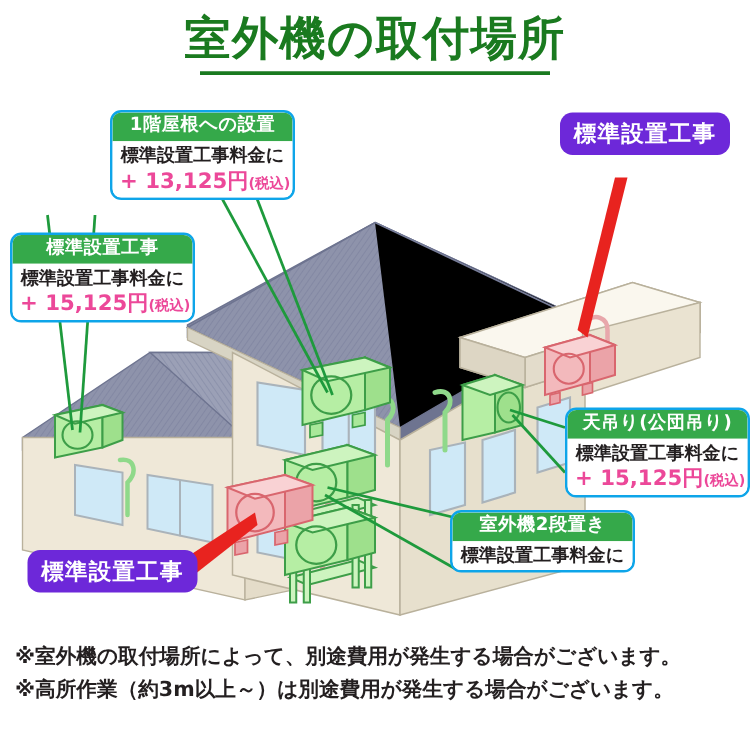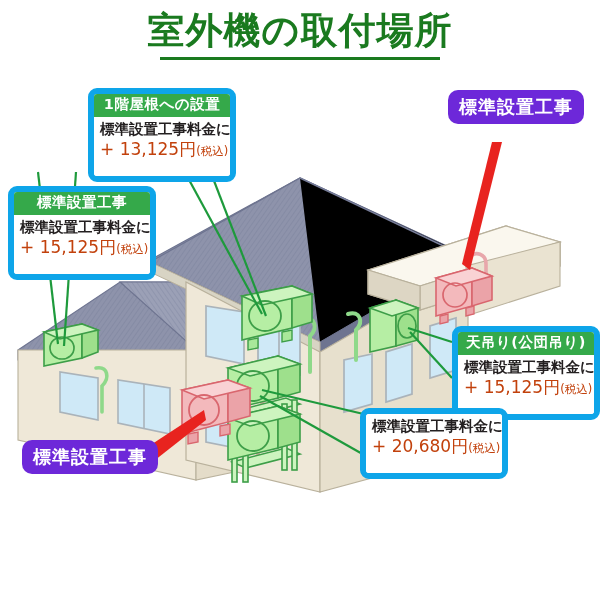--- a/index.html
+++ b/index.html
@@ -19,37 +19,37 @@
   }
   .title-rule{
     position:absolute;left:160px;top:57px;width:280px;height:3px;background:#1a7a1f;
   }
 
   
   .art{position:absolute;left:0;top:60px;width:600px;height:450px;}
 
   
   .callout{
-    position:absolute;background:#ffffff;border:6px solid #0ea5e9;
+    position:absolute;background:#ffffff;border:2px solid #0ea5e9;
     border-radius:9px;overflow:hidden;box-sizing:border-box;
     box-shadow:0 0 0 0 rgba(0,0,0,0);
   }
   .callout .hd{
     background:#35a94a;color:#ffffff;font-weight:bold;
     text-align:center;padding:3px 6px 4px;line-height:1.1;
     font-size:14.5px;letter-spacing:0.5px;white-space:nowrap;
   }
   .callout .bd{
-    padding:3px 6px 16px;text-align:center;background:#fff;
+    padding:3px 6px 2px;text-align:center;background:#fff;
   }
   .callout .l1{
     color:#231f20;font-size:14.5px;font-weight:bold;line-height:1.25;white-space:nowrap;
   }
   .callout .l2{
-    color:#c2410c;font-size:17px;font-weight:normal;line-height:1.3;white-space:nowrap;
+    color:#ec4899;font-size:17px;font-weight:bold;line-height:1.3;white-space:nowrap;
   }
   .callout .l2 .tax{font-size:11.5px;}
 
   
   .badge{
     position:absolute;background:#6d28d9;border-radius:10px;
     color:#ffffff;font-weight:bold;font-size:18px;letter-spacing:1px;
     display:flex;align-items:center;justify-content:center;
     white-space:nowrap;
   }
@@ -258,30 +258,32 @@
     <div class="hd">天吊り(公団吊り)</div>
     <div class="bd">
       <div class="l1">標準設置工事料金に</div>
       <div class="l2">
         <span>+ 15,125円</span><span class="tax">(税込)</span>
       </div>
     </div>
   </div>
 
   <div class="callout" style="left:360px;top:408px;width:148px;">
-    <div class="bd">
-      <div class="l1">標準設置工事料金に</div>
-      <div class="l2">
-        <span>+ 20,680円</span><span class="tax">(税込)</span>
-      </div>
+    <div class="hd">室外機2段置き</div>
+    <div class="bd">
+      <div class="l1">標準設置工事料金に</div>
     </div>
   </div>
 
   <div class="badge" style="left:448px;top:90px;width:136px;height:34px;">
     <span>標準設置工事</span>
   </div>
 
   <div class="badge" style="left:22px;top:440px;width:136px;height:34px;">
     <span>標準設置工事</span>
   </div>
 
+  <div class="notes">
+    <div>※室外機の取付場所によって、別途費用が発生する場合がございます。</div>
+    <div>※高所作業（約3m以上～）は別途費用が発生する場合がございます。</div>
+  </div>
 
 </div>
 
 </body></html>

